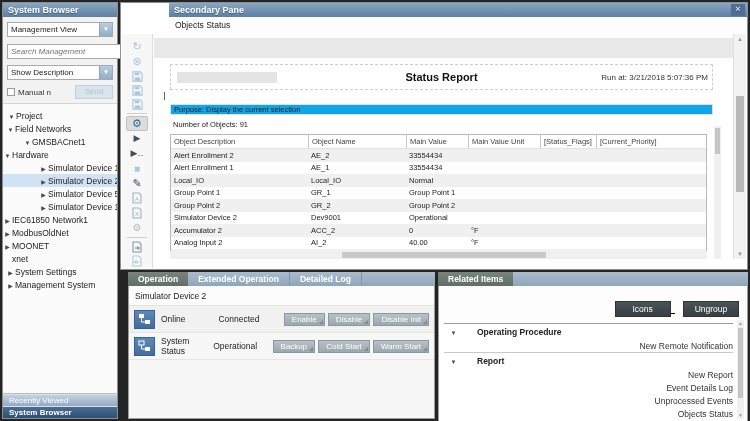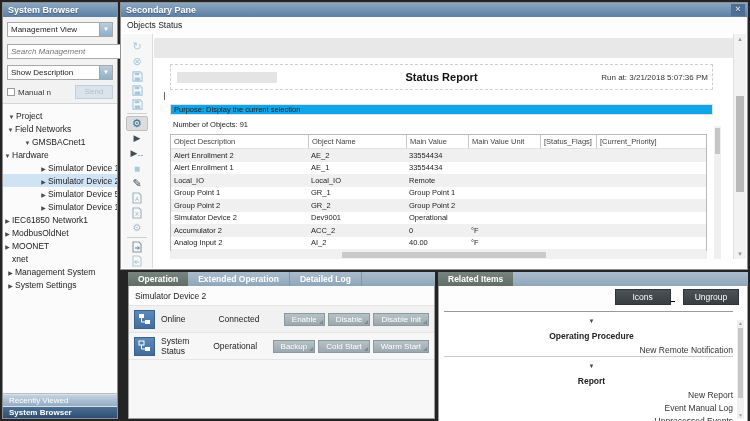--- a/index.html
+++ b/index.html
@@ -43,21 +43,21 @@
   .tw.col::before { content:"▶"; font-size:6px; color:#4a4a4a; }
   .lvl0{padding-left:4px}.lvl1{padding-left:3px}.lvl2{padding-left:20px}
   .lvl3{}.lvl4{padding-left:36px}
   .sb-footer { border-top:1px solid #bbb; }
   .footer-tab { height:12px; font-size:8px; color:#fff; padding-left:6px; line-height:12px;
                 background:linear-gradient(#c3d2e0,#93abc2); border-top:1px solid #d9e2ea; }
   .footer-tab.active { background:linear-gradient(#4a6d92,#2e4f74); font-weight:bold; }
 
   
   .secondary { position:absolute; left:120px; top:2px; width:628px; height:268px;
-               background:#fff; border:1px solid #8f8f8f; }
+               background:#fff; border:1px solid #8f8f8f;padding-left:48px; }
   .close-x { width:14px; height:12px; background:#4d6f94; color:#cfdce8; font-size:9px;
              line-height:11px; text-align:center; margin-right:2px; }
   .sp-tab-label { height:16px; font-size:8.5px; color:#222; padding:3px 0 0 6px; background:#fdfdfd; }
   .sp-toolbar { position:absolute; left:1px; top:31px; bottom:1px; width:31px; background:#f7f7f7;
                 border-right:1px solid #dcdcdc; display:flex; flex-direction:column; align-items:center;
                 padding-top:5px; }
   .tool { height:15px; width:22px; display:flex; align-items:center; justify-content:center;
           font-size:11px; line-height:15px; }
   .tool.lite { color:#a8c6dc; }
   .tool.dark { color:#3f4f5a; font-size:9px; }
@@ -106,26 +106,26 @@
   .op-btns { margin-left:auto; display:flex; gap:3px; }
   .gbtn { position:relative; height:13px; padding:0 7px; font-size:8px; color:#fff; line-height:12px;
           background:linear-gradient(#b7c2c7,#9aa8af); border:1px solid #8b989e; white-space:nowrap; }
   .gbtn::after { content:""; position:absolute; right:1px; bottom:1px;
                  border-left:4px solid transparent; border-bottom:4px solid #7d8b91; }
 
   
   .related { position:absolute; left:438px; top:272px; width:310px; height:152px;
              display:flex; flex-direction:column; }
   .ri-body { flex:1; background:#fff; border:1px solid #9c9c9c; border-top:none; position:relative; overflow:hidden; }
-  .ri-btnrow { text-align:right; padding:0 8px 4px 0; background:#fdfdfd;text-decoration:underline; }
+  .ri-btnrow { text-align:right; padding:12px 8px 4px 0; background:#fdfdfd;text-decoration:underline; }
   .dbtn { display:inline-block; min-width:56px; text-align:center; background:linear-gradient(#4c5356,#383e41);
           color:#fff; font-size:8.5px; padding:2px 10px; border:1px solid #2e3335; margin-left:8px; }
   .ri-list { border-top:1px solid #9a9a9a; margin:2px 14px 0 5px; font-size:8.5px; color:#222; }
-  .ri-group { display:flex; align-items:center; gap:6px; font-weight:bold; padding:3px 0 2px 6px;
-              border-top:1px solid #c9c9c9;flex-direction:column; }
+  .ri-group { display:flex; align-items:center; gap:20px; font-weight:bold; padding:3px 0 2px 6px;
+              border-top:1px solid #c9c9c9; }
   .ri-group:first-child { border-top:none; }
   .ri-group .tw { width:7px; }
   .ri-item { padding:1.5px 0 1.5px 6px; color:#333;text-align:right; }
   .ri-vscroll { position:absolute; right:3px; top:34px; bottom:4px; width:7px; background:#f0f0f0; }
   .ri-vscroll .arr { height:7px; text-align:center; font-size:5px; color:#999; line-height:7px; }
   .ri-vscroll .thumb { position:absolute; left:1px; right:1px; top:8px; height:70px; background:#c6c6c6; }
 </style>
 </head>
 <body>
 
@@ -219,25 +219,25 @@
       <div class="tree-item lvl3">
           <span class="tw col"></span>
           <span>MOONET</span>
         </div>
       <div class="tree-item lvl3">
           <span class="tw"></span>
           <span>xnet</span>
         </div>
       <div class="tree-item lvl1">
           <span class="tw col"></span>
+          <span>System Settings</span>
+        </div>
+      <div class="tree-item lvl1">
+          <span class="tw col"></span>
           <span>Management System</span>
-        </div>
-      <div class="tree-item lvl1">
-          <span class="tw col"></span>
-          <span>System Settings</span>
         </div>
     </div>
 
     <div class="sb-footer">
       <div class="footer-tab">Recently Viewed</div>
       <div class="footer-tab active">System Browser</div>
     </div>
   </aside>
 
   <section class="secondary">
@@ -338,21 +338,21 @@
             <span class="c c0">Alert Enrollment 1</span>
               <span class="c c1">AE_1</span>
               <span class="c c2">33554434</span>
               <span class="c c3"></span>
               <span class="c c4"></span>
               <span class="c c5"></span>
           </div>
           <div class="rrow odd">
             <span class="c c0">Local_IO</span>
               <span class="c c1">Local_IO</span>
-              <span class="c c2">Remote</span>
+              <span class="c c2">Normal</span>
               <span class="c c3"></span>
               <span class="c c4"></span>
               <span class="c c5"></span>
           </div>
           <div class="rrow">
             <span class="c c0">Group Point 1</span>
               <span class="c c1">GR_1</span>
               <span class="c c2">Group Point 1</span>
               <span class="c c3"></span>
               <span class="c c4"></span>
@@ -470,21 +470,21 @@
         <div class="ri-group">
             <span class="tw exp"></span>
             <span>Operating Procedure</span>
           </div>
         <div class="ri-item">New Remote Notification</div>
         <div class="ri-group">
             <span class="tw exp"></span>
             <span>Report</span>
           </div>
         <div class="ri-item">New Report</div>
-        <div class="ri-item">Event Manual Log</div>
+        <div class="ri-item">Event Details Log</div>
         <div class="ri-item">Unprocessed Events</div>
         <div class="ri-item">Objects Status</div>
 
       </div>
       <div class="ri-vscroll">
         <div class="arr">▲</div>
         <div class="thumb"></div>
         <div class="arr" style="position:absolute;bottom:0;left:0;right:0;">▼</div>
       </div>
     </div>

